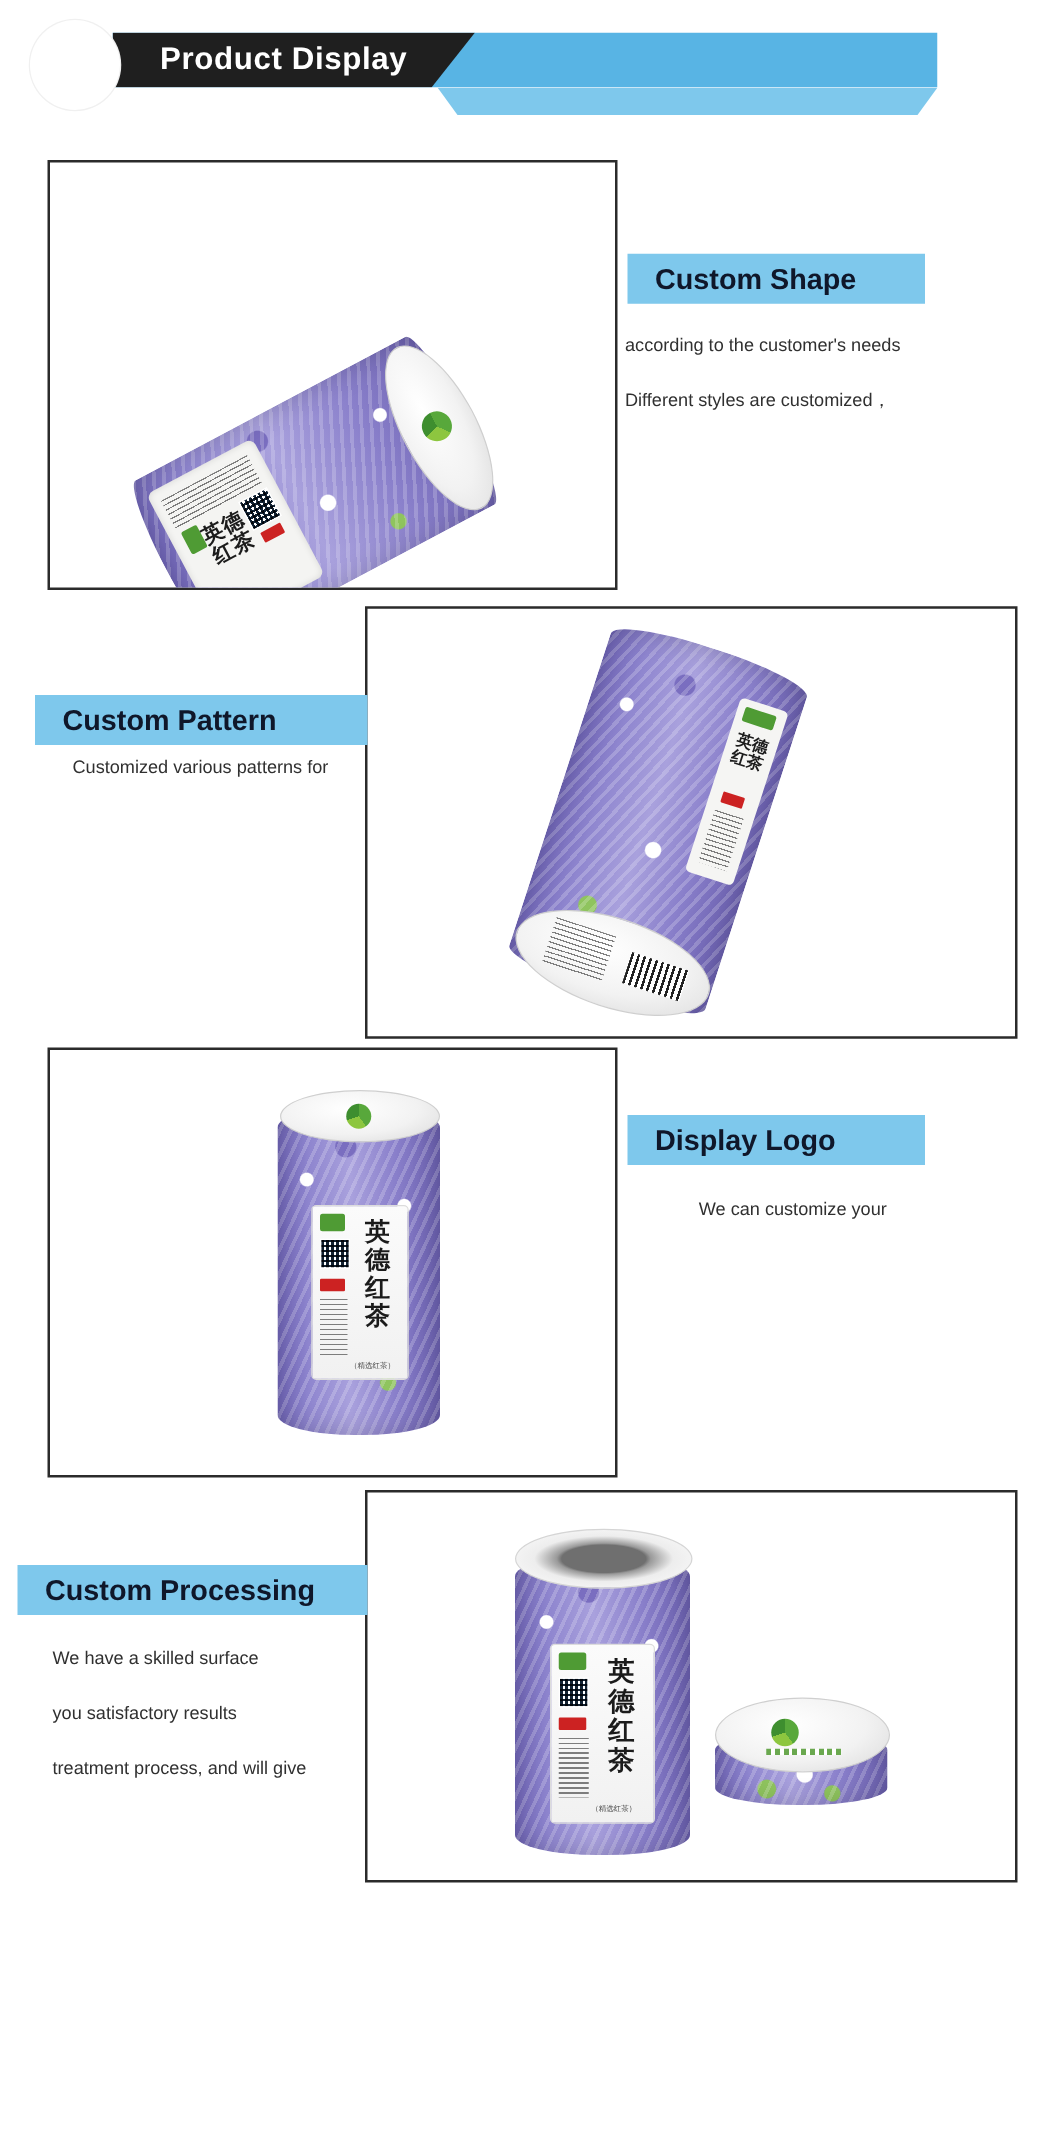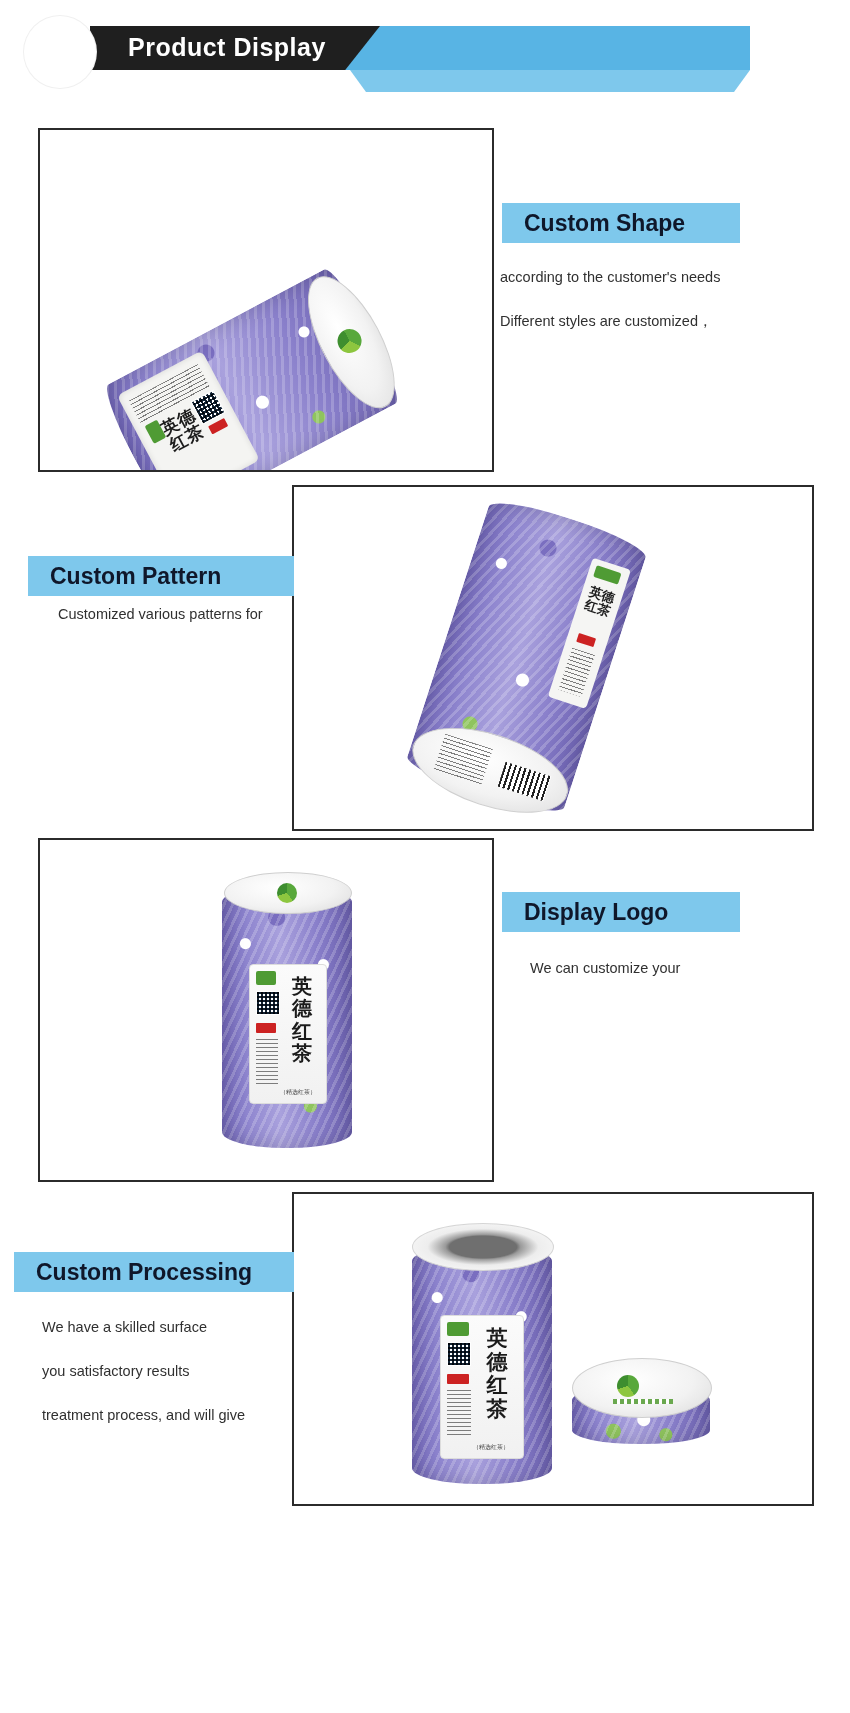--- a/index.html
+++ b/index.html
@@ -289,21 +289,21 @@
         <div class="cn-text" style="left:34px; top:10px; width:36px; font-size:20px; line-height:1.12;">英<br>德<br>红<br>茶</div>
         <div style="position:absolute; left:30px; bottom:6px; font-size:6px; color:#444;">（精选红茶）</div>
       </div>
     </div>
   </div>
 </div>
 
 <div class="caption-bar" style="left:502px; top:892px; width:238px;">
   <span class="caption-text">Display Logo</span>
 </div>
-<div class="caption-body" style="left:530px; top:946px; width:290px;">
+<div class="caption-body" style="left:559px; top:946px; width:290px;">
   <div>We can customize your</div>
 </div>
 
 <div class="photo-frame" style="left:292px; top:1192px; width:518px; height:310px;">
   <div class="tube-wrap" style="left:0; top:0; width:518px; height:310px;">
 
     <div style="position:absolute; left:118px; top:25px; width:140px; height:265px;">
       <div class="tube-body" style="left:0; top:26px; width:140px; height:239px; border-radius:66px/16px;"></div>
 
       <div style="position:absolute; left:0; top:4px; width:140px; height:46px; border-radius:50%/50%; background:radial-gradient(ellipse at 50% 50%, #6f6f6f 0 34%, #9a9a9a 38%, #ededed 56%, #ffffff 100%); border:1px solid #d5d5d5;"></div>

